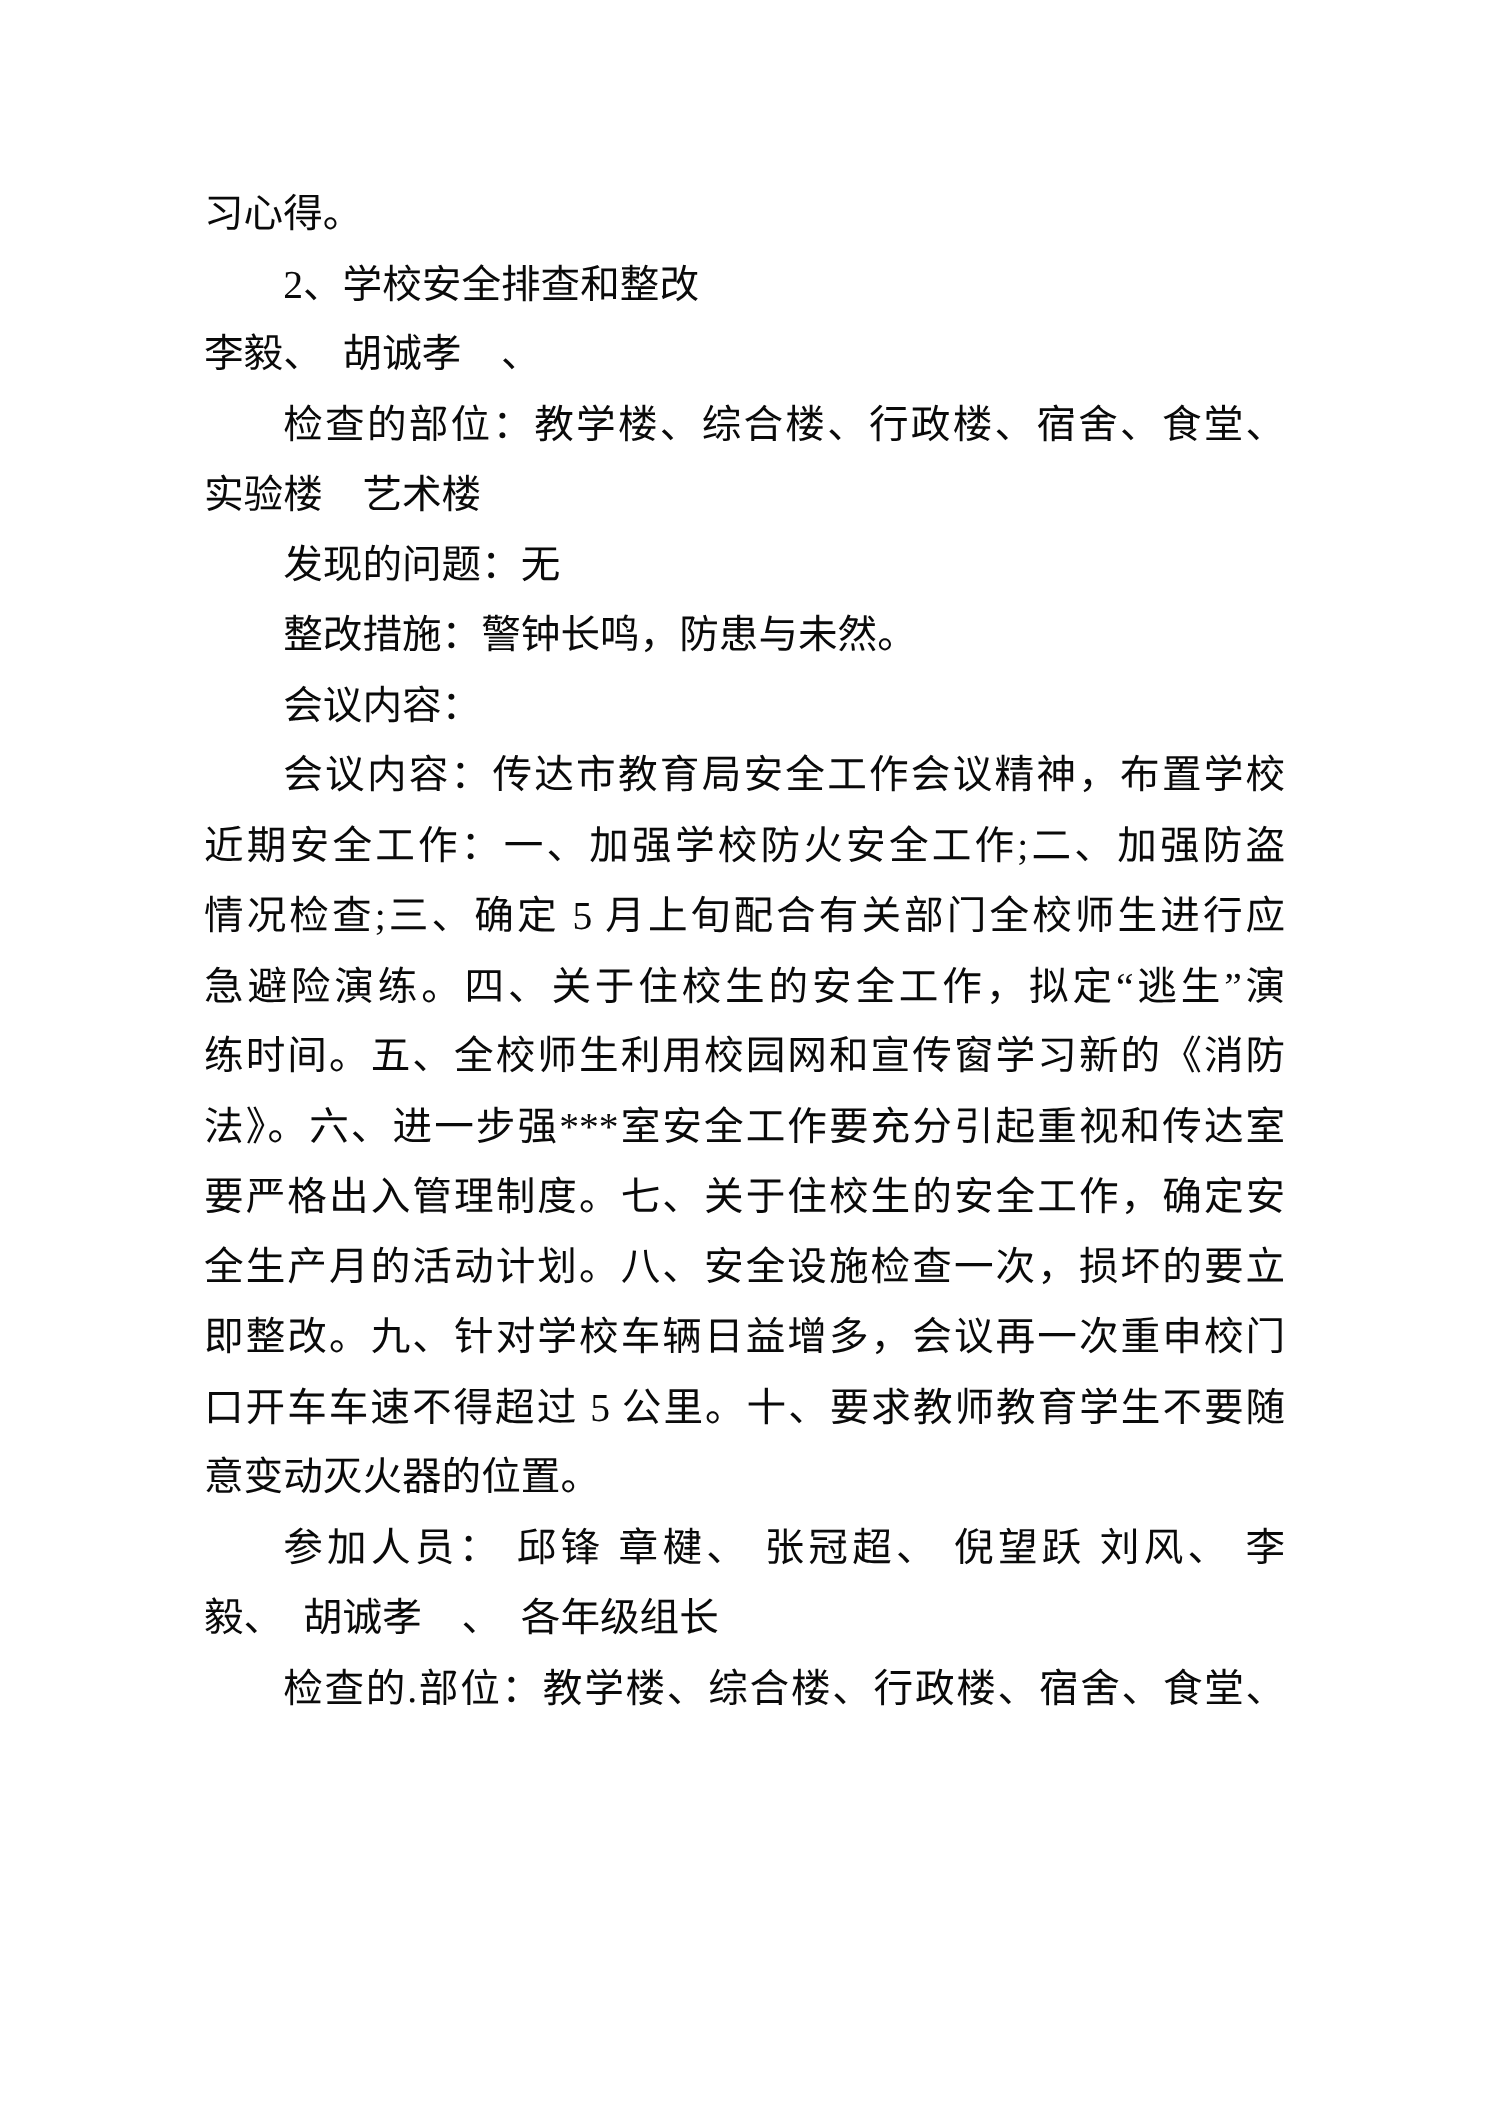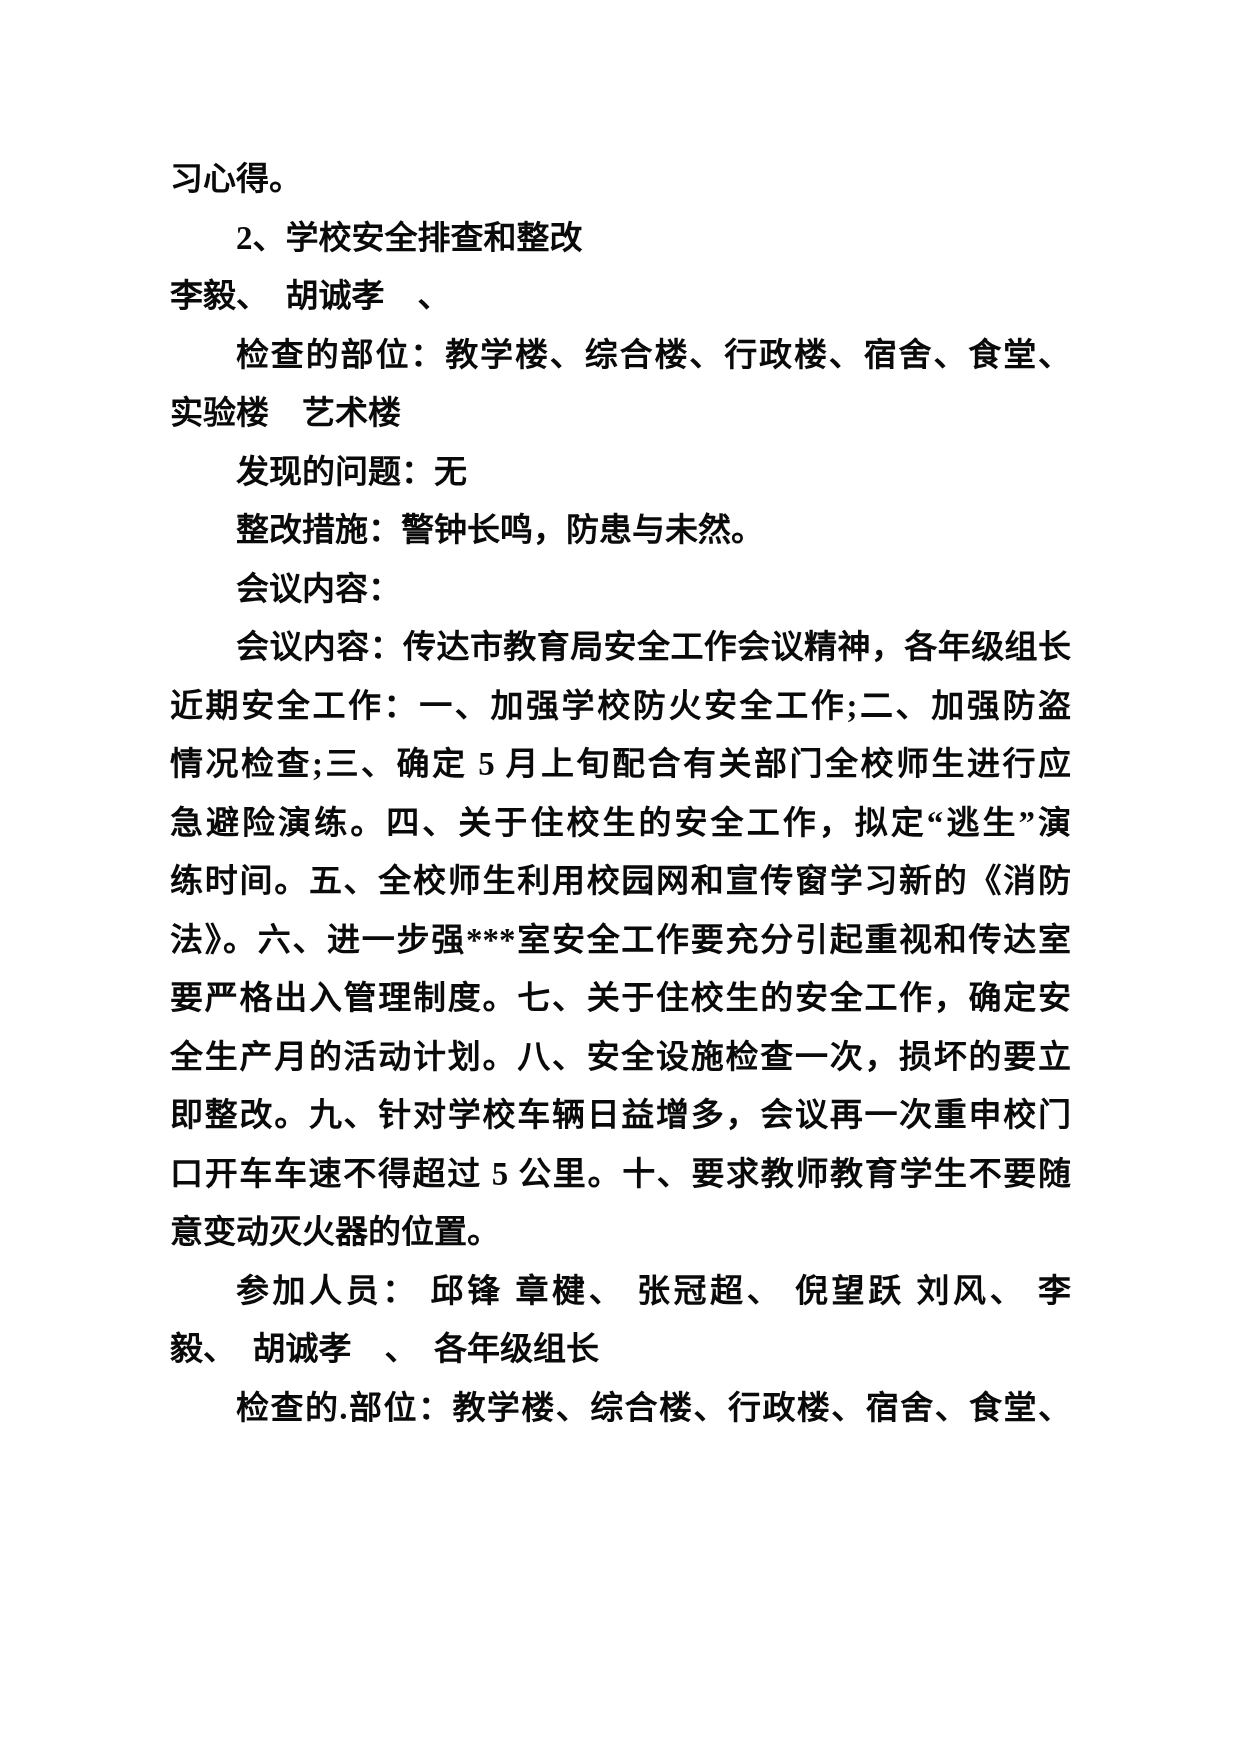--- a/index.html
+++ b/index.html
@@ -14,41 +14,41 @@
     position: absolute;
     left: 170px;
     top: 150px;
     width: 901px;
   }
   .line {
     font-size: 33px;
     line-height: 58.5px;
     color: #0a0a0a;
     white-space: pre-wrap;
-    font-weight: 700;
+    font-weight: 400;
   }
   .ind { text-indent: 2em; }
   .fill {
     text-align: justify;
     text-align-last: justify;
   }
 </style>
 </head>
 <body>
 
 <div class="page">
   <div class="line">习心得。</div>
   <div class="line ind">2、学校安全排查和整改</div>
   <div class="line">李毅、　胡诚孝　、</div>
   <div class="line ind fill">检查的部位：教学楼、综合楼、行政楼、宿舍、食堂、</div>
   <div class="line">实验楼　艺术楼</div>
   <div class="line ind">发现的问题：无</div>
   <div class="line ind">整改措施：警钟长鸣，防患与未然。</div>
   <div class="line ind">会议内容：</div>
-  <div class="line ind fill">会议内容：传达市教育局安全工作会议精神，各年级组长</div>
+  <div class="line ind fill">会议内容：传达市教育局安全工作会议精神，布置学校</div>
   <div class="line fill">近期安全工作：一、加强学校防火安全工作;二、加强防盗</div>
   <div class="line fill">情况检查;三、确定 5 月上旬配合有关部门全校师生进行应</div>
   <div class="line fill">急避险演练。四、关于住校生的安全工作，拟定“逃生”演</div>
   <div class="line fill">练时间。五、全校师生利用校园网和宣传窗学习新的《消防</div>
   <div class="line fill">法》。六、进一步强***室安全工作要充分引起重视和传达室</div>
   <div class="line fill">要严格出入管理制度。七、关于住校生的安全工作，确定安</div>
   <div class="line fill">全生产月的活动计划。八、安全设施检查一次，损坏的要立</div>
   <div class="line fill">即整改。九、针对学校车辆日益增多，会议再一次重申校门</div>
   <div class="line fill">口开车车速不得超过 5 公里。十、要求教师教育学生不要随</div>
   <div class="line">意变动灭火器的位置。</div>

